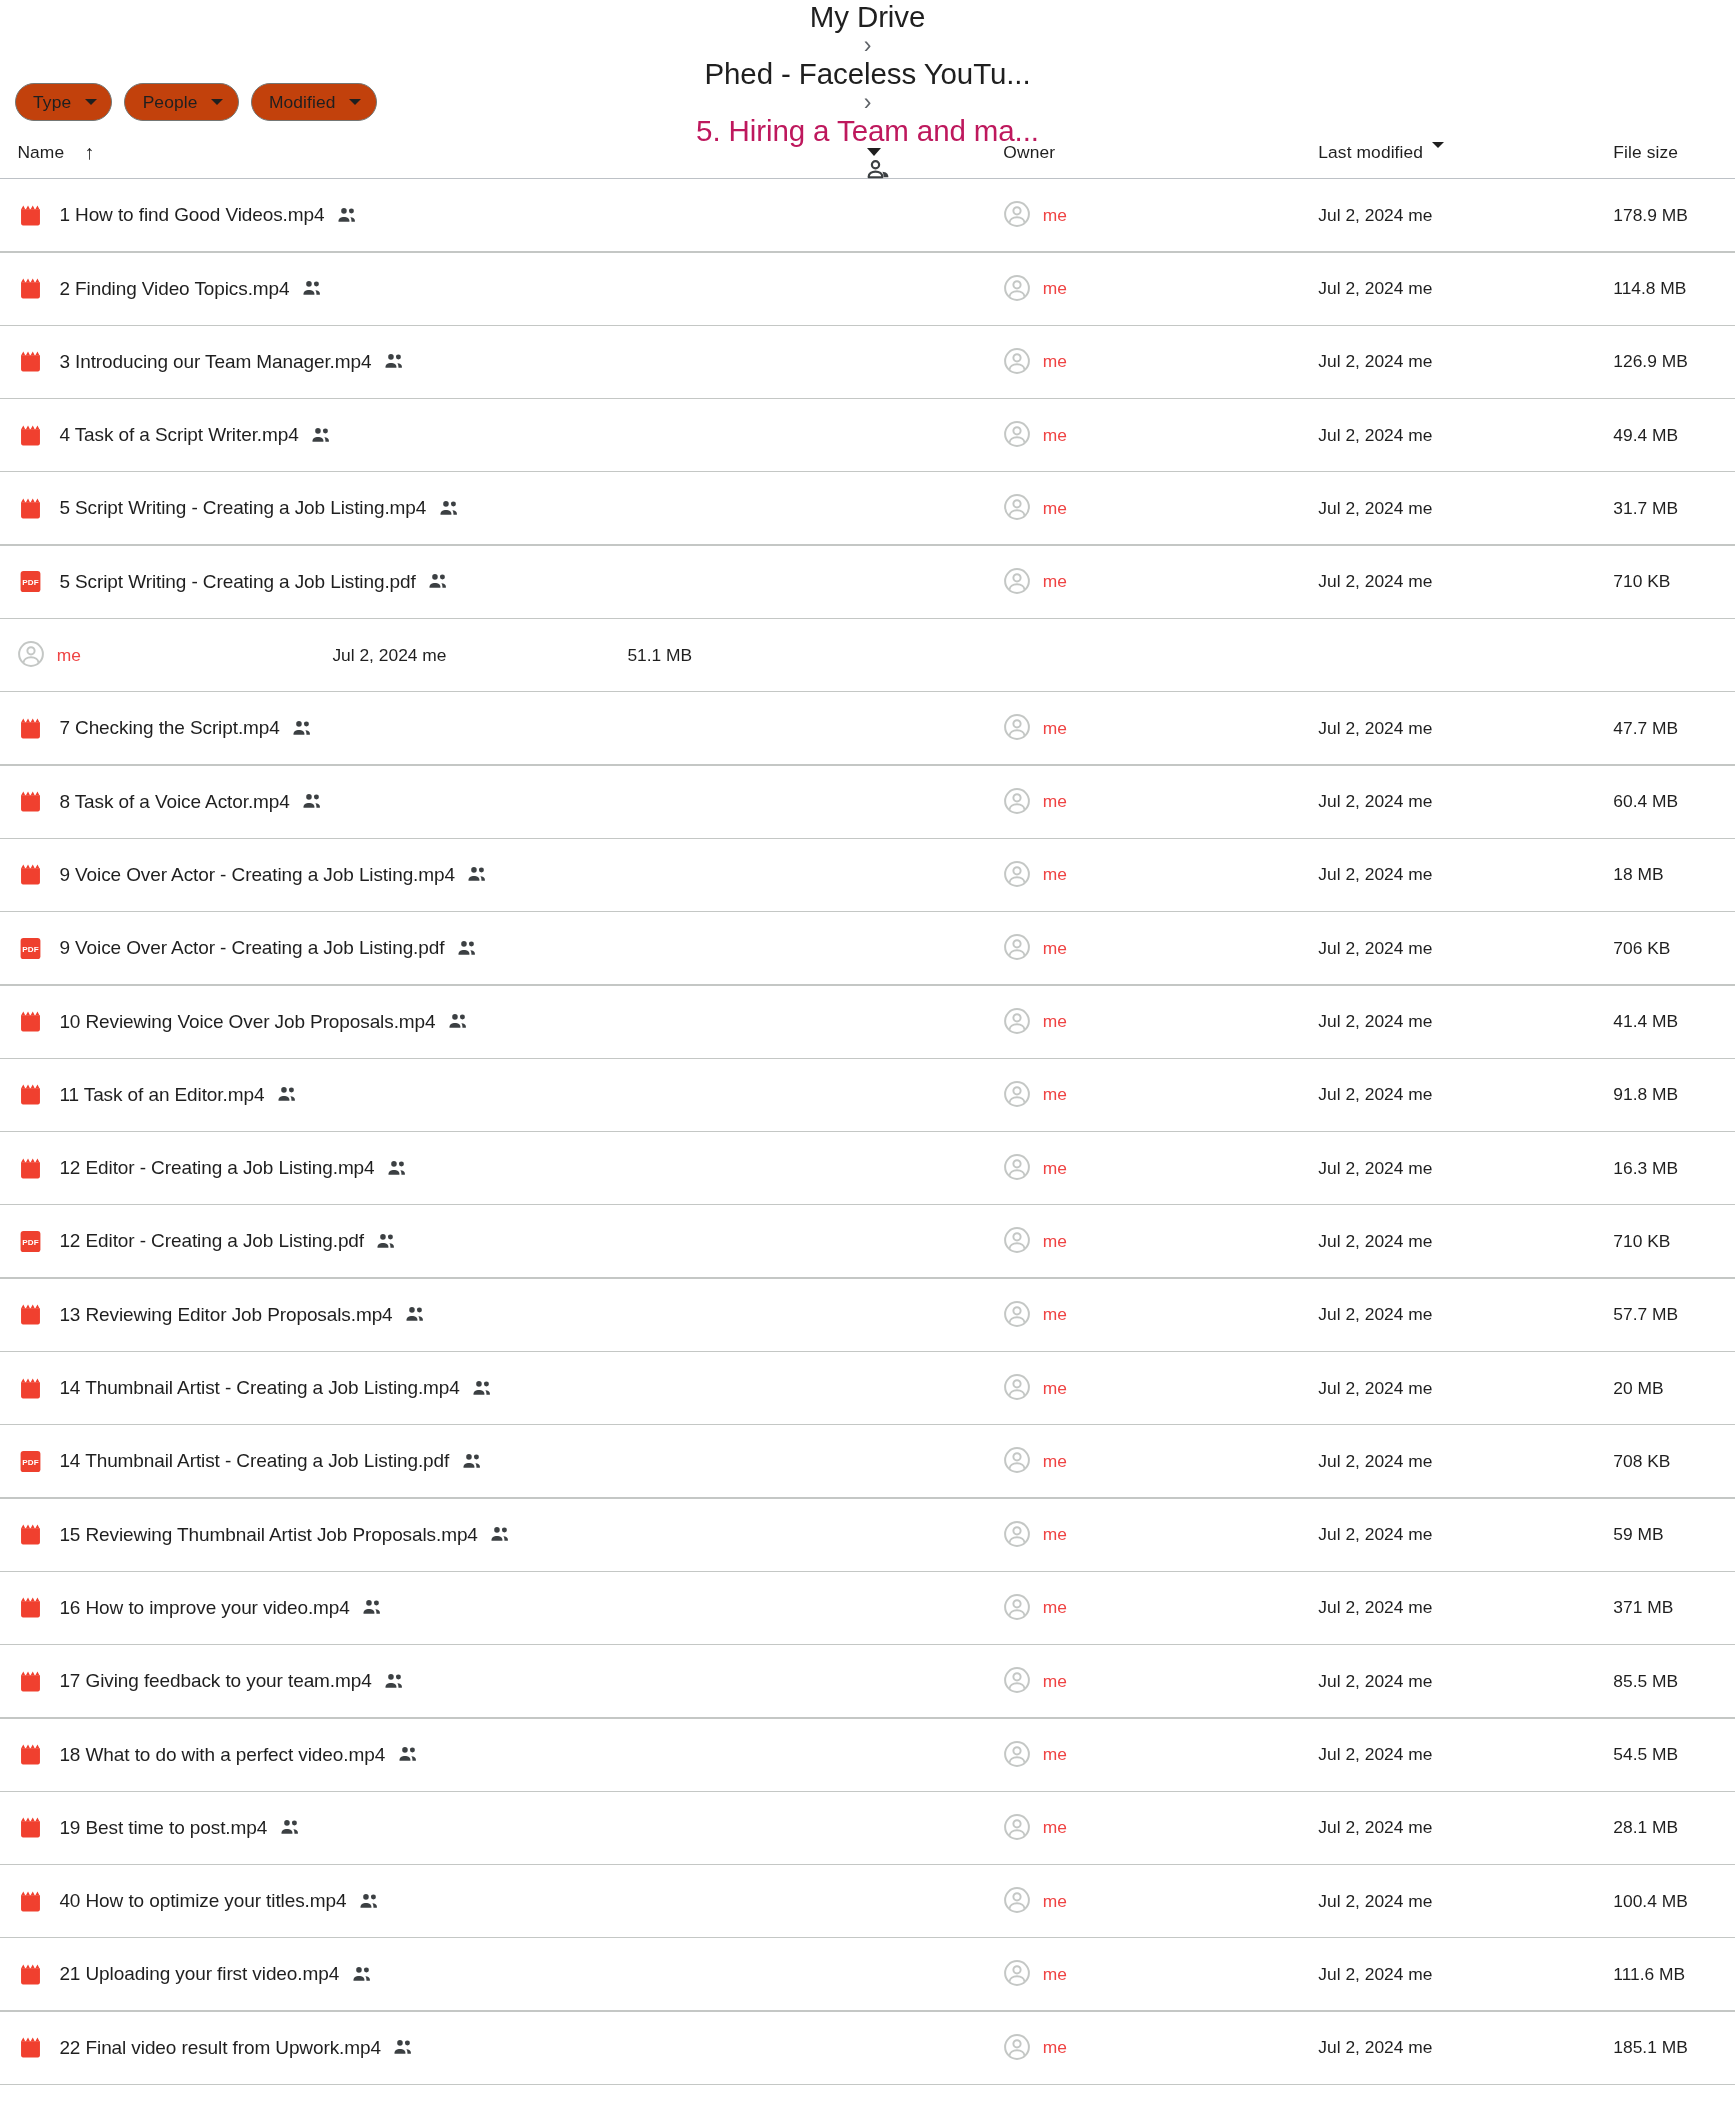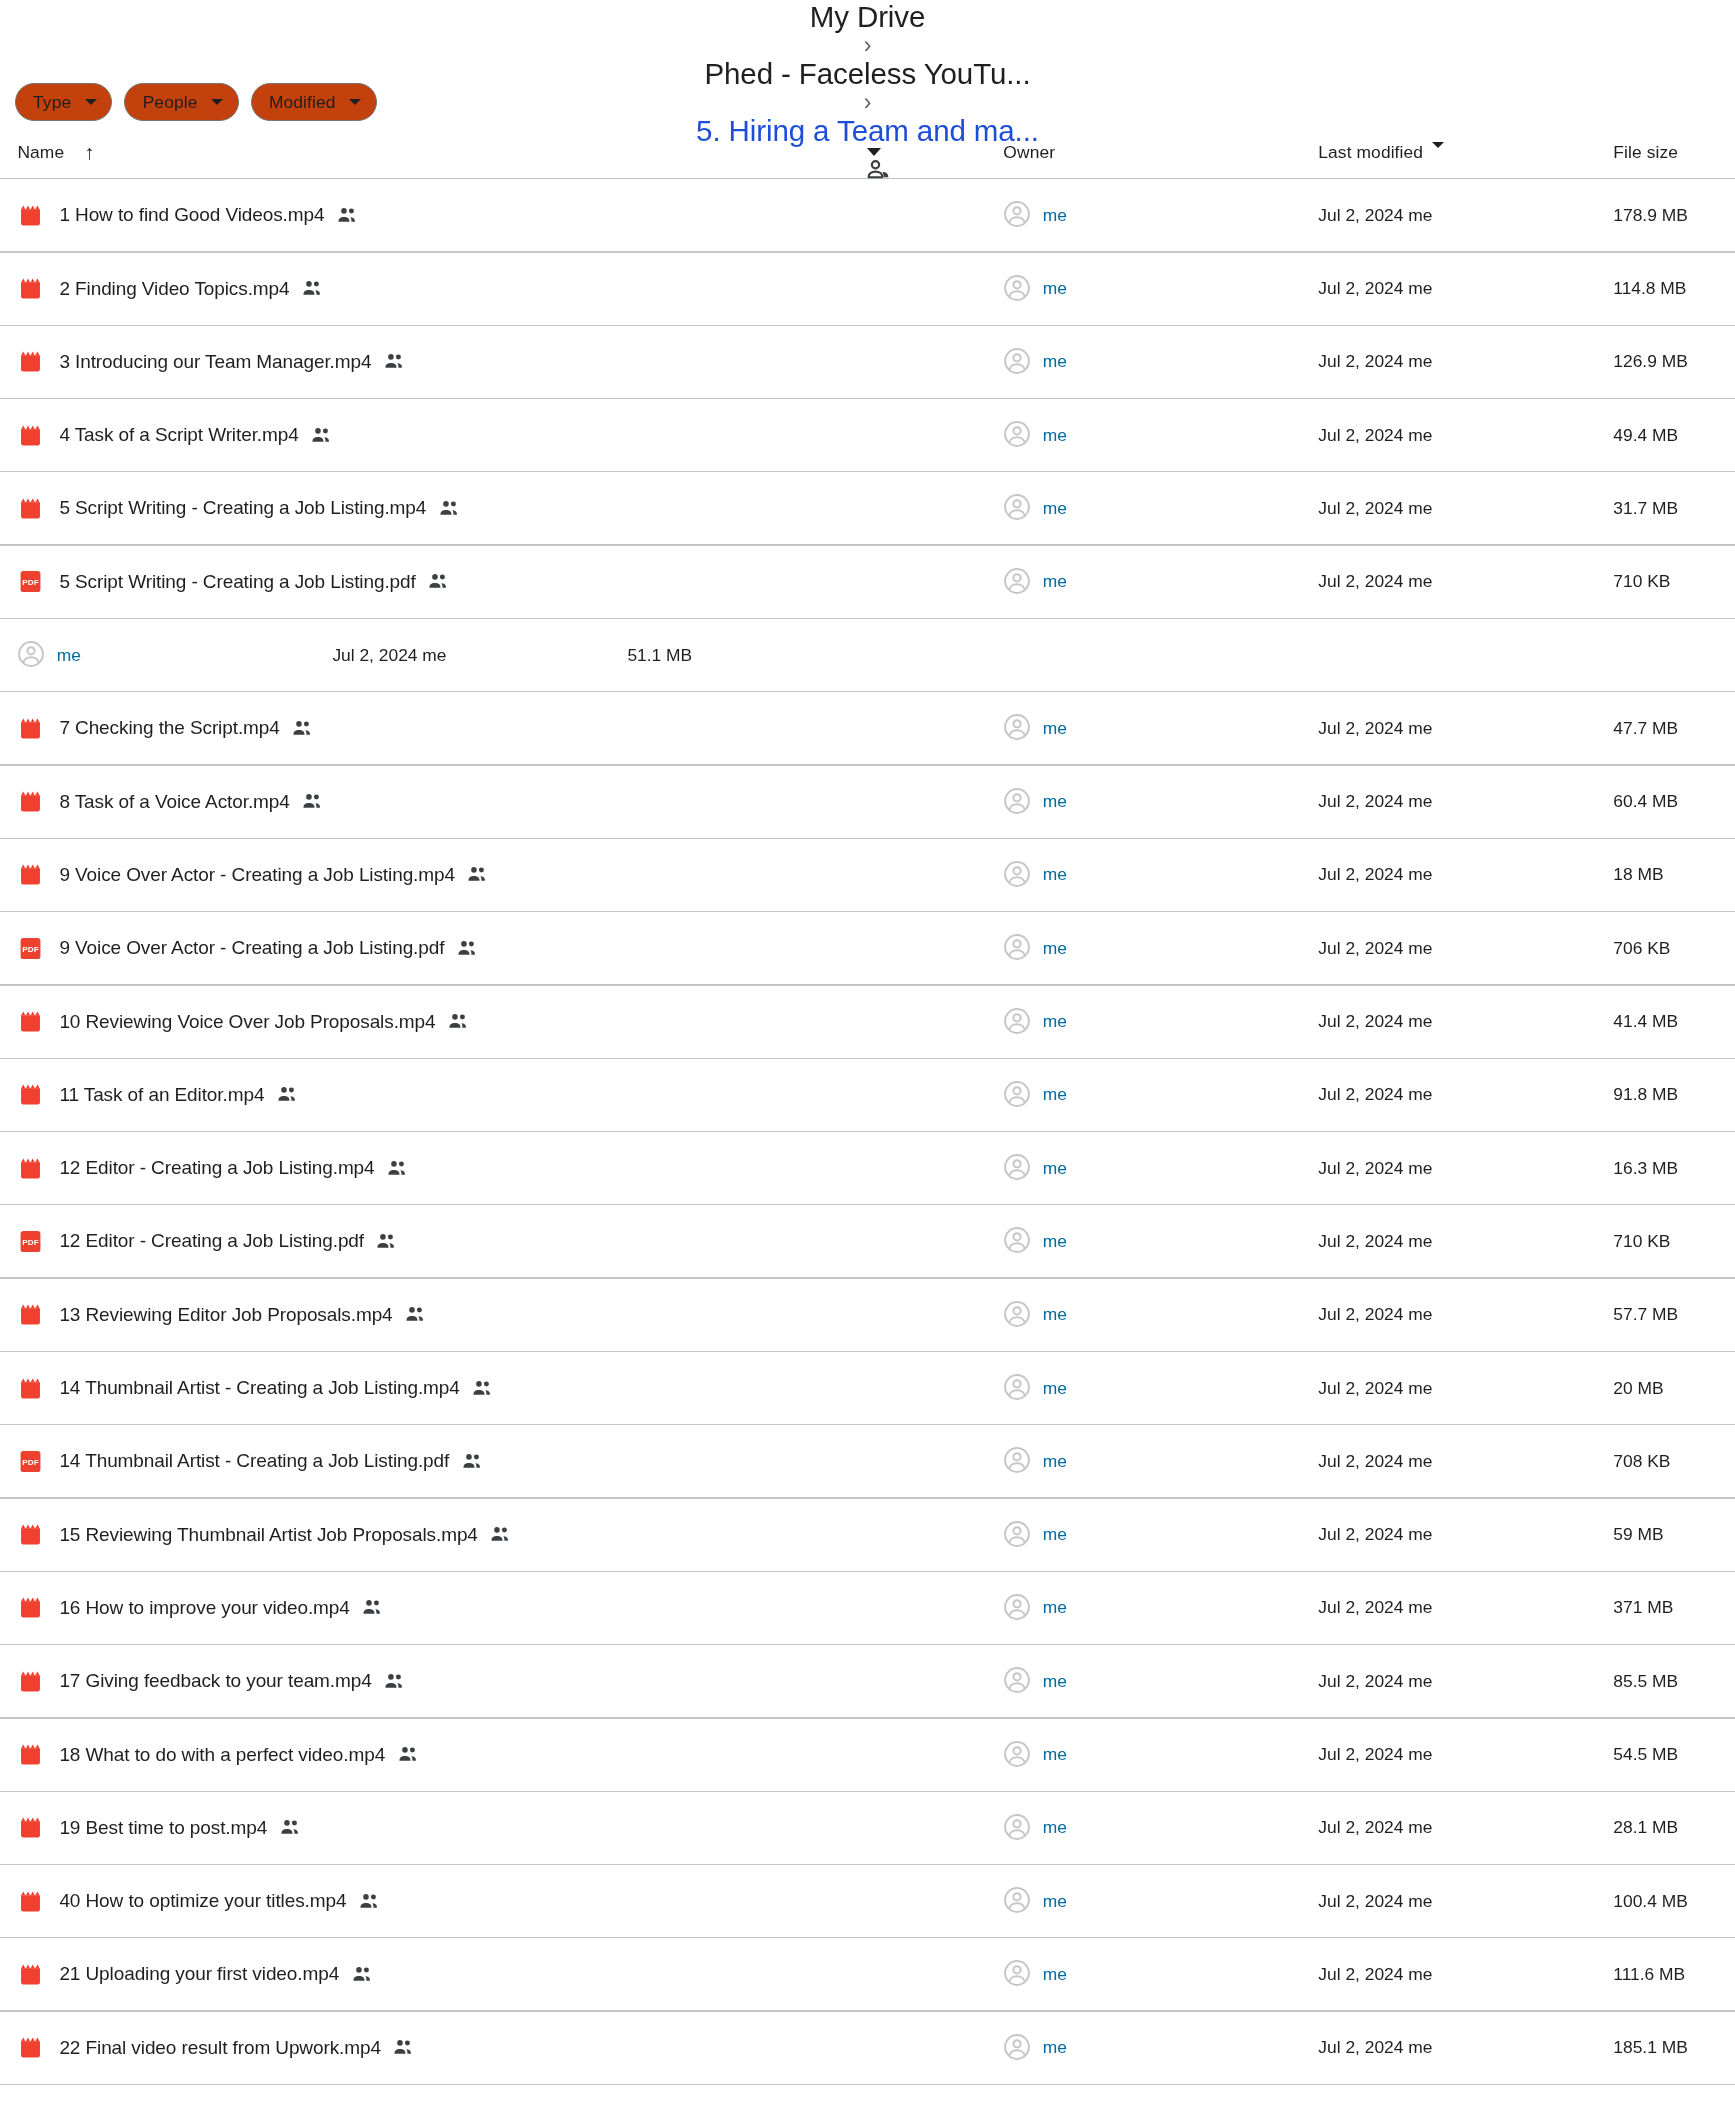--- a/index.html
+++ b/index.html
@@ -20,21 +20,21 @@
     gap: 0;
     flex-direction: column;
   }
   .crumb {
     font-size: 29.5px;
     color: #1f1f1f;
     letter-spacing: -0.1px;
     white-space: nowrap;
     cursor: pointer;
   }
-  .crumb.current { color: #1d4ed8; }
+  .crumb.current { color: #be185d; }
   .crumb-sep {
     font-size: 23px;
     color: #5f6368;
     margin: 0 16px;
     line-height: 1;
     user-select: none;
   }
   .crumb-caret {
     margin-left: 13.4px;
     width: 0; height: 0;
@@ -145,21 +145,21 @@
   .shared-icon { margin-left: 11.4px; display: flex; align-items: center; }
 
   .cell-owner {
     width: 315px;
     display: flex;
     align-items: center;
     gap: 11.4px;
   }
   .owner-name {
     font-size: 17.4px;
-    color: #0369a1;
+    color: #ef4444;
   }
   .cell-mod {
     width: 295px;
     font-size: 17.4px;
     color: #1f1f1f;
   }
   .cell-size {
     width: 107px;
     font-size: 17.4px;
     color: #1f1f1f;

